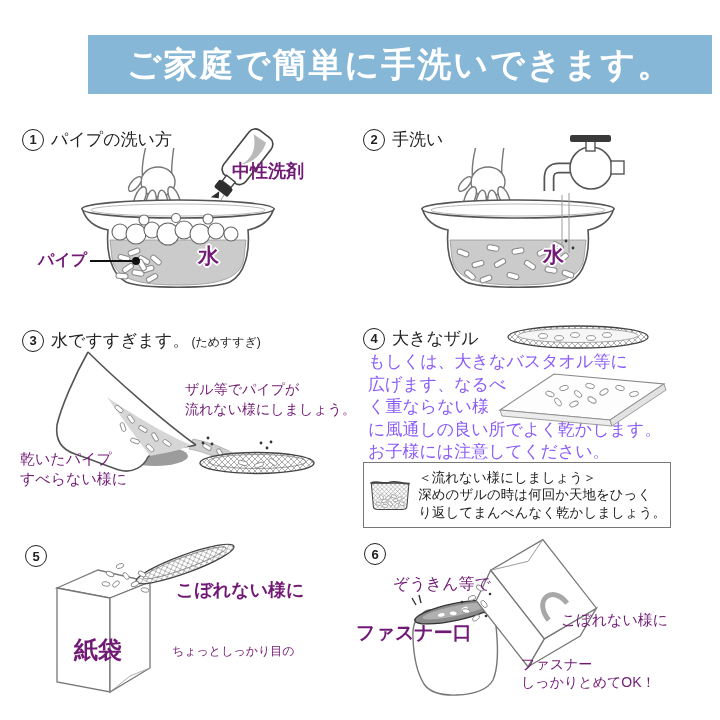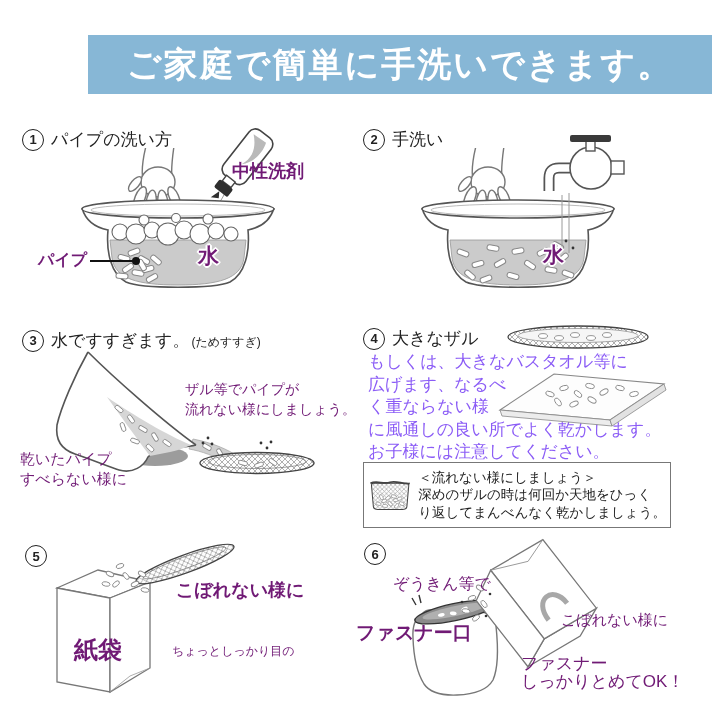--- a/index.html
+++ b/index.html
@@ -383,18 +383,18 @@
       <circle cx="36" cy="90" r="1.3" fill="#333"></circle>
     </g>
   </svg>
 
   <div class="lbl" style="left:393px;top:574px;font-size:16px">ぞうきん等で</div>
 
   <div class="lbl b" style="left:356px;top:620px;font-size:19px">ファスナー口</div>
 
   <div class="lbl" style="left:561px;top:611px;font-size:15px">こぼれない様に</div>
 
-  <div class="lbl" style="left:521px;top:655px;font-size:17px;line-height:18px">
+  <div class="lbl" style="left:521px;top:655px;font-size:14px;line-height:18px">
     <div>ファスナー</div>
     <div>しっかりとめてOK！</div>
   </div>
 
 </div>
 
 </body></html>

